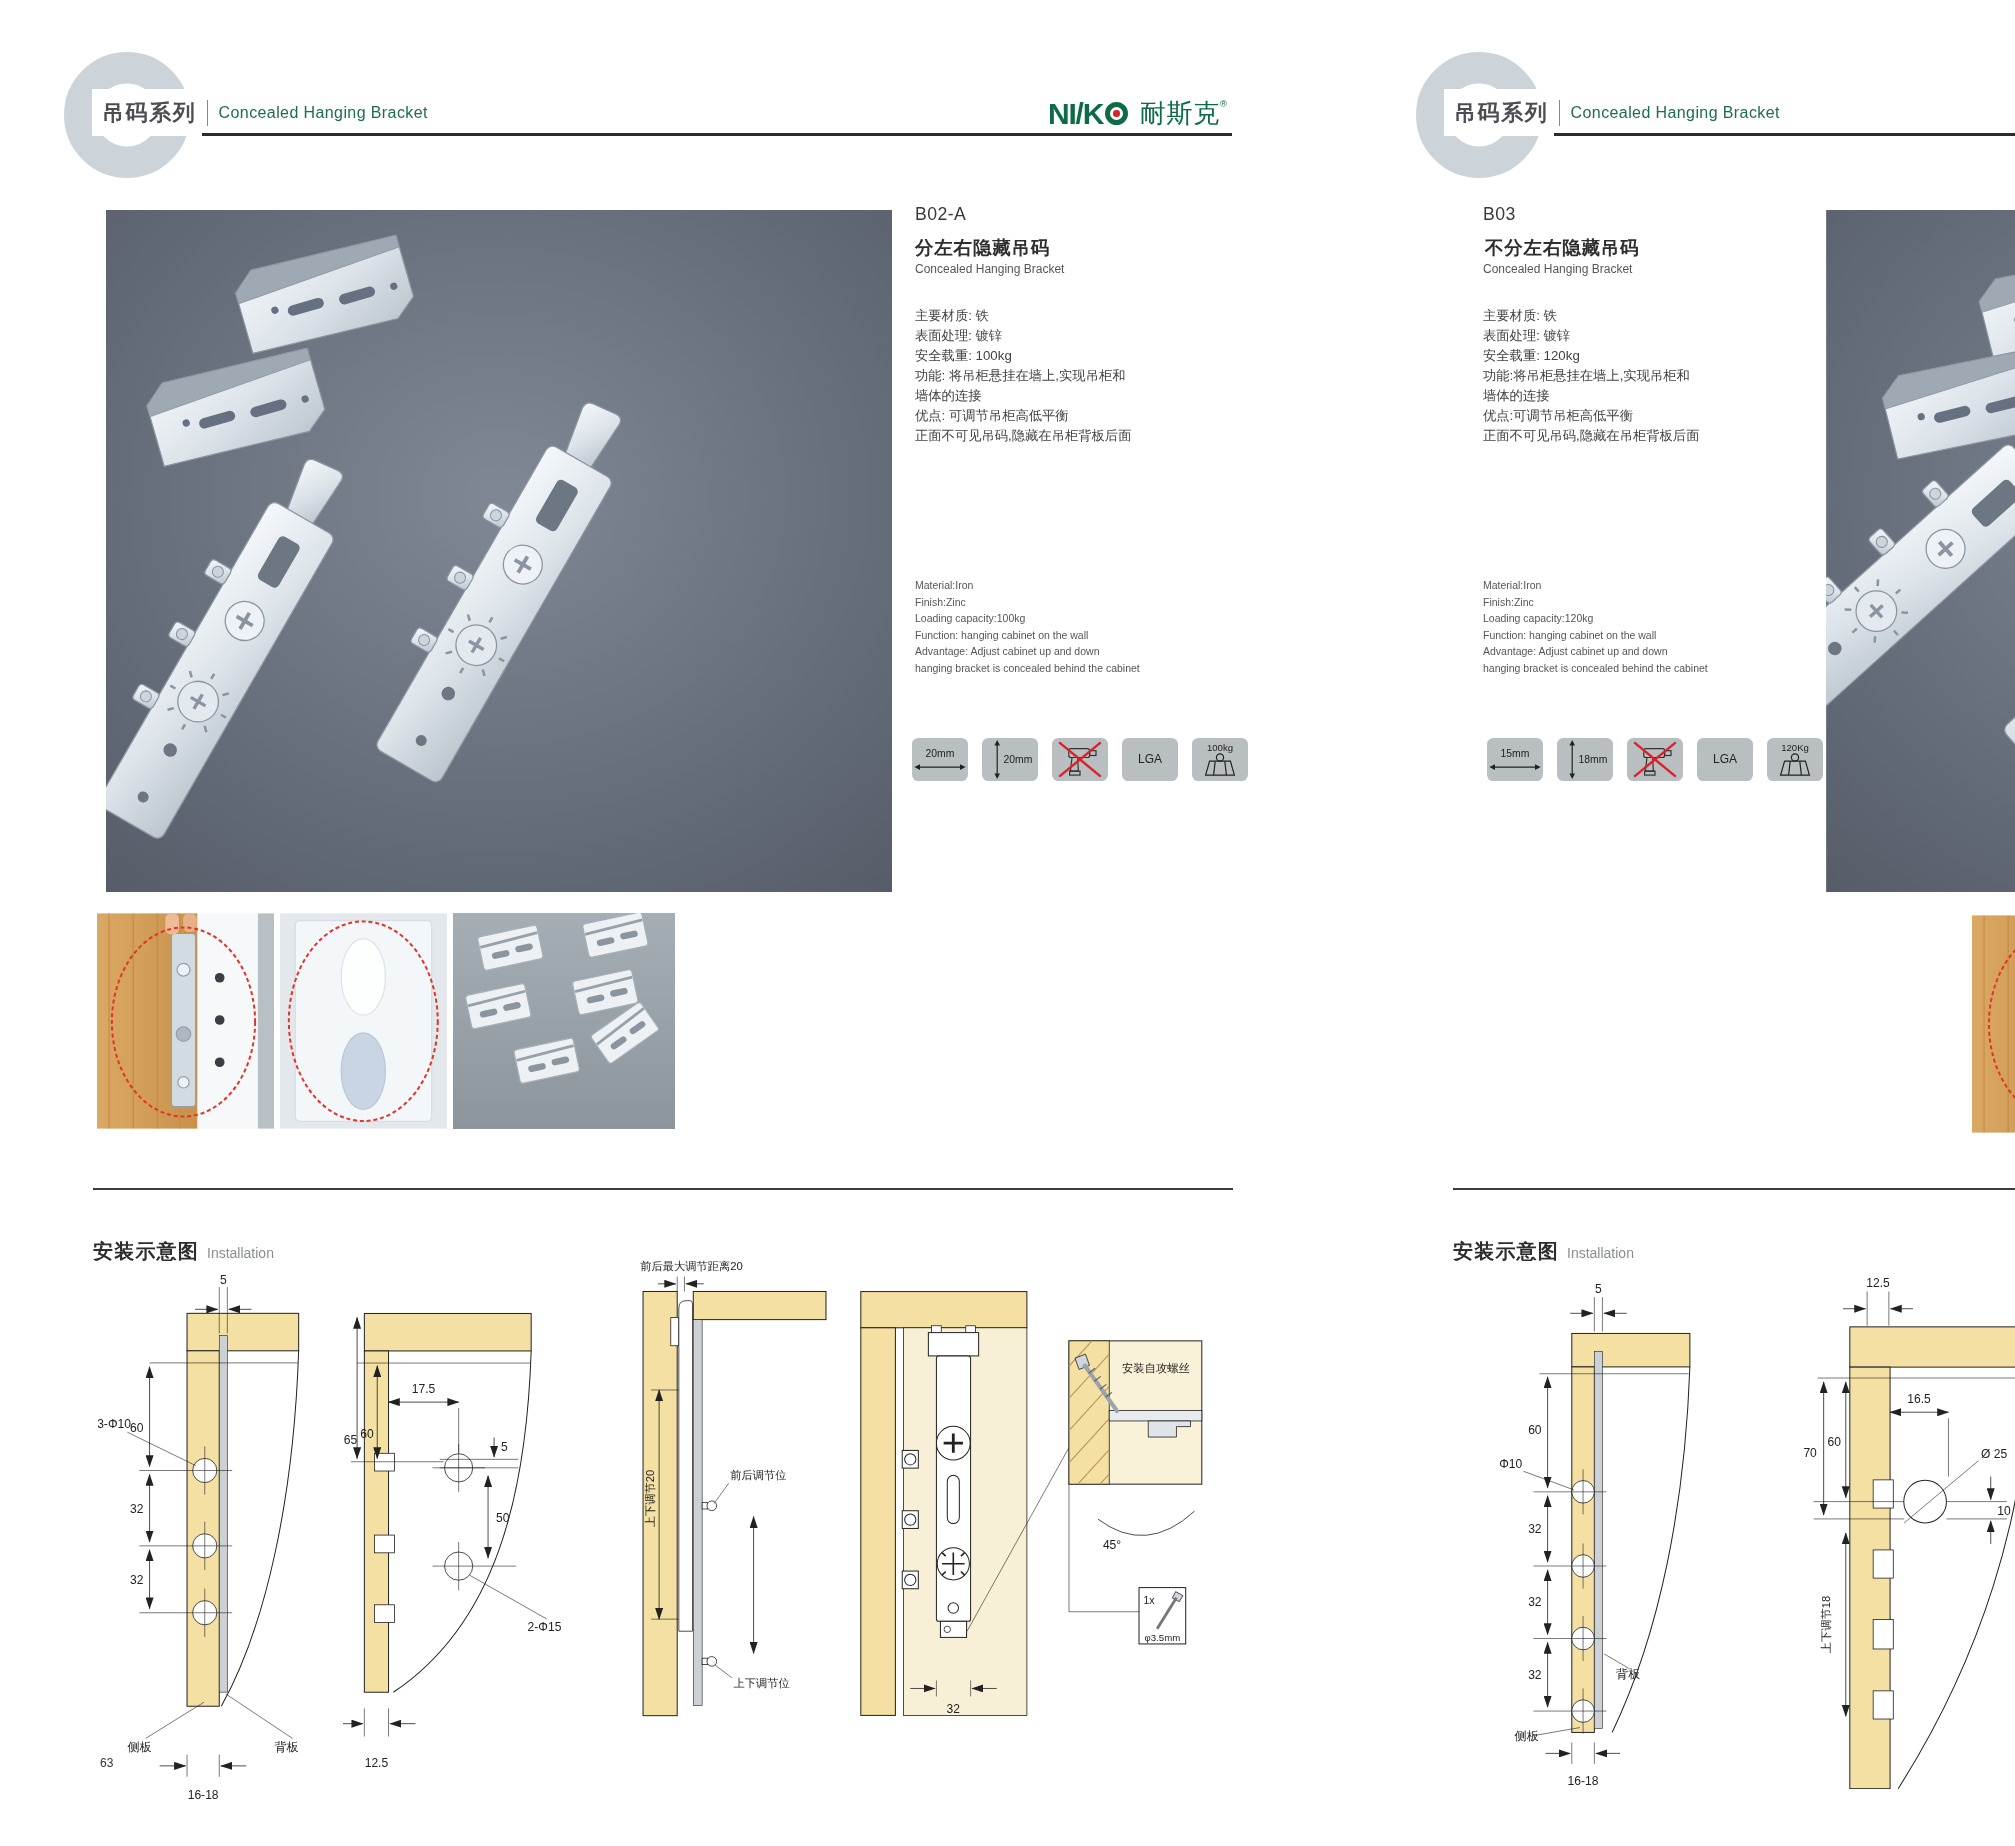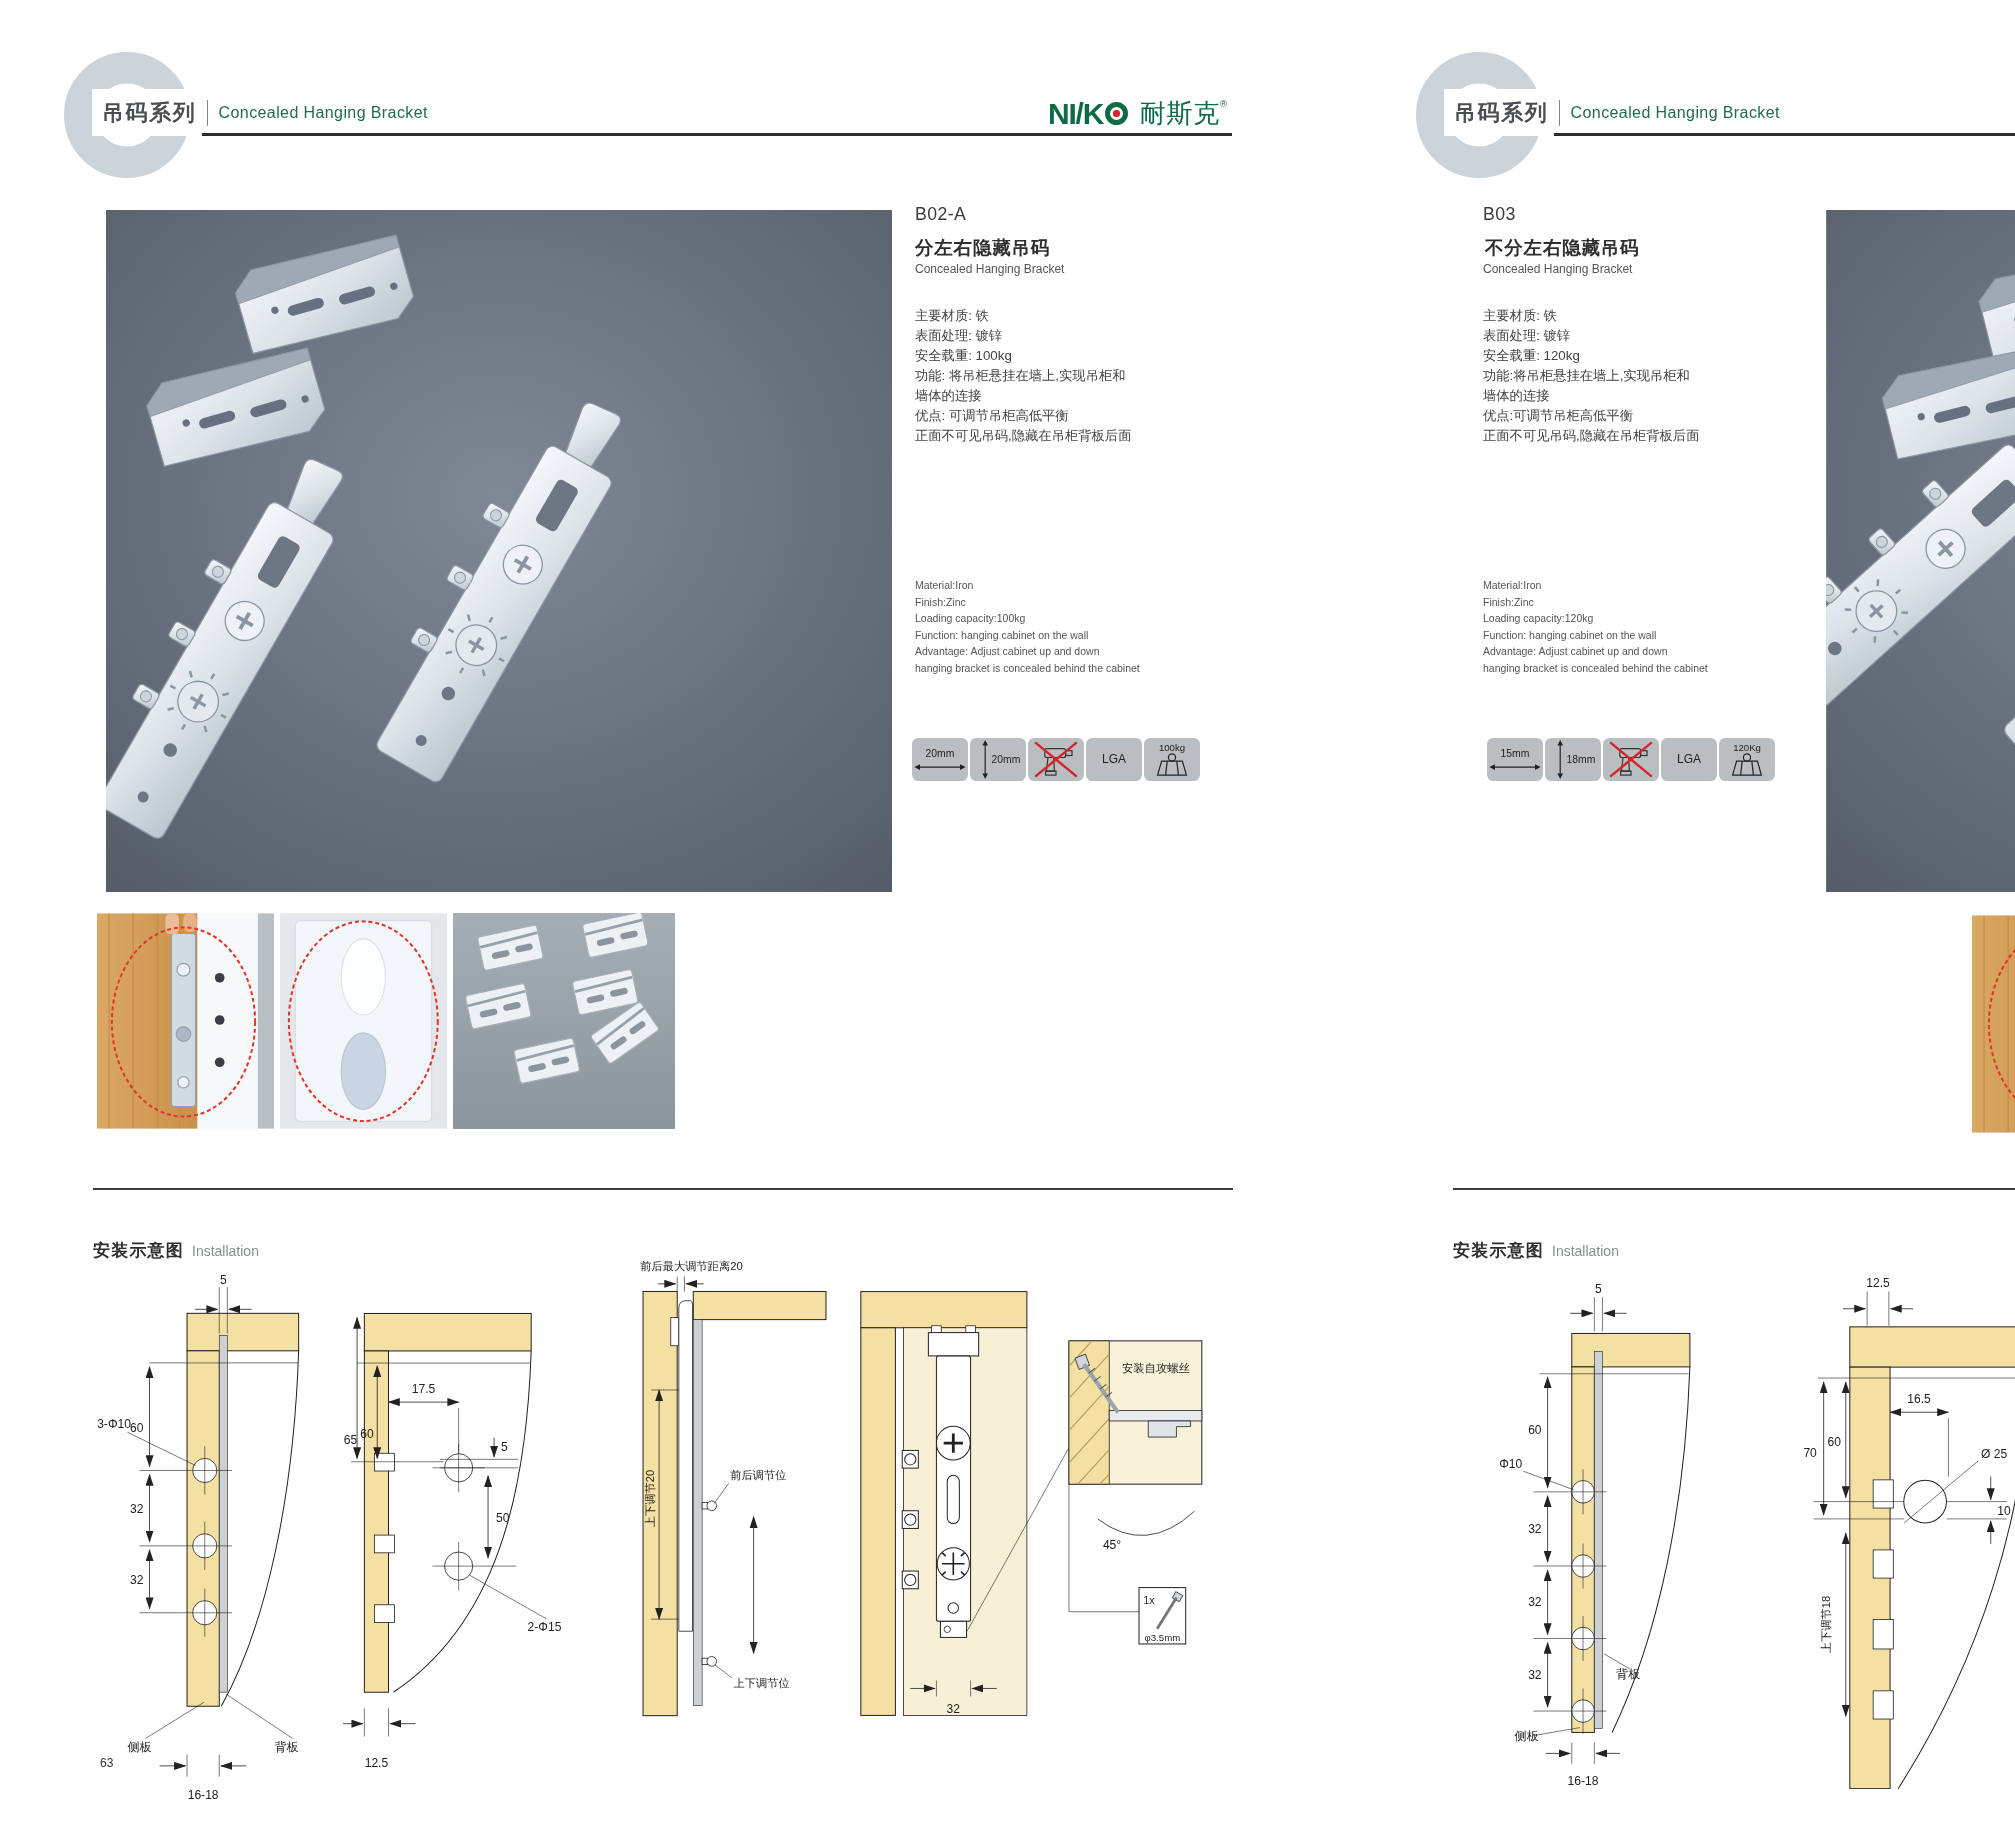--- a/index.html
+++ b/index.html
@@ -23,26 +23,26 @@
   .logo-dot{position:absolute;inset:0;margin:auto;width:6.4px;height:6.4px;border-radius:50%;background:#d8232a;}
   .logo-cn{font-size:26px;font-weight:400;margin-left:8px;letter-spacing:0.8px;}
   .logo-reg{font-size:9.7px;align-self:flex-start;margin-top:1.6px;}
   
   .p-code{font-size:17.7px;color:#3a3a3c;letter-spacing:0.4px;}
   .p-name-cn{font-size:18.5px;font-weight:bold;color:#2e2e30;letter-spacing:0.8px;}
   .p-name-en{font-size:12px;color:#55565a;}
   .spec-cn div{font-size:13.3px;line-height:20px;color:#414246;white-space:nowrap;}
   .spec-en div{font-size:10.5px;line-height:16.5px;color:#55565a;white-space:nowrap;}
   
-  .icon-row{display:flex;gap:2px;}
+  .icon-row{display:flex;gap:14px;}
   .icon-box{width:56px;height:43px;background:#b9bec0;border-radius:6.4px;overflow:hidden;}
   
   .inst-rule{position:absolute;height:1.6px;background:#3a3c3e;}
   .inst-hdr{display:flex;align-items:baseline;}
-  .inst-cn{font-size:17px;font-weight:bold;color:#2d2d2f;letter-spacing:1.2px;margin-top:31px;}
+  .inst-cn{font-size:20px;font-weight:bold;color:#2d2d2f;letter-spacing:1.2px;margin-top:31px;}
   .inst-en{font-size:14px;color:#8a8d90;margin-left:8px;margin-top:36px;}
   .pgnum{font-size:12px;color:#333;}
 </style>
 </head>
 <body>
 
 <div id="canvas">
 
 <svg width="0" height="0" style="position:absolute" aria-hidden="true">
   <defs>

